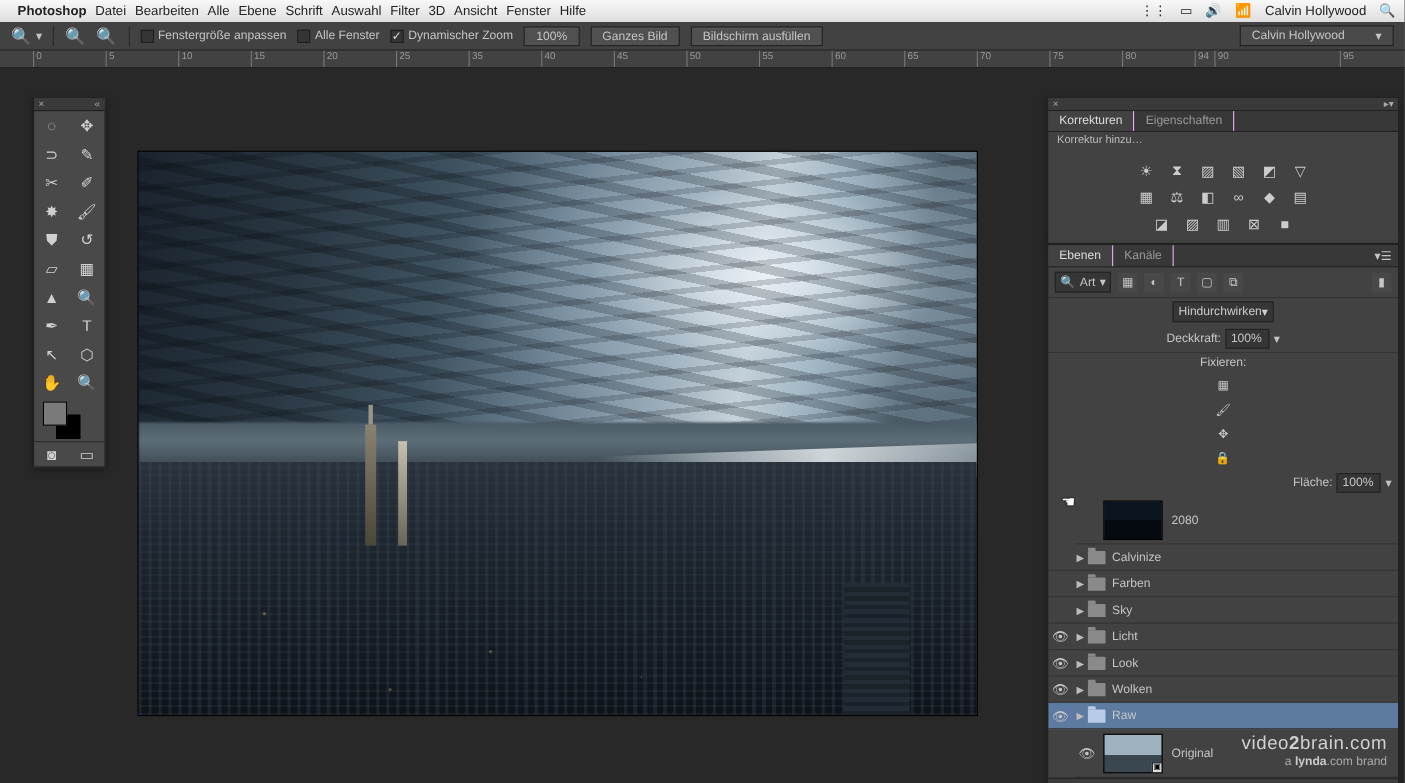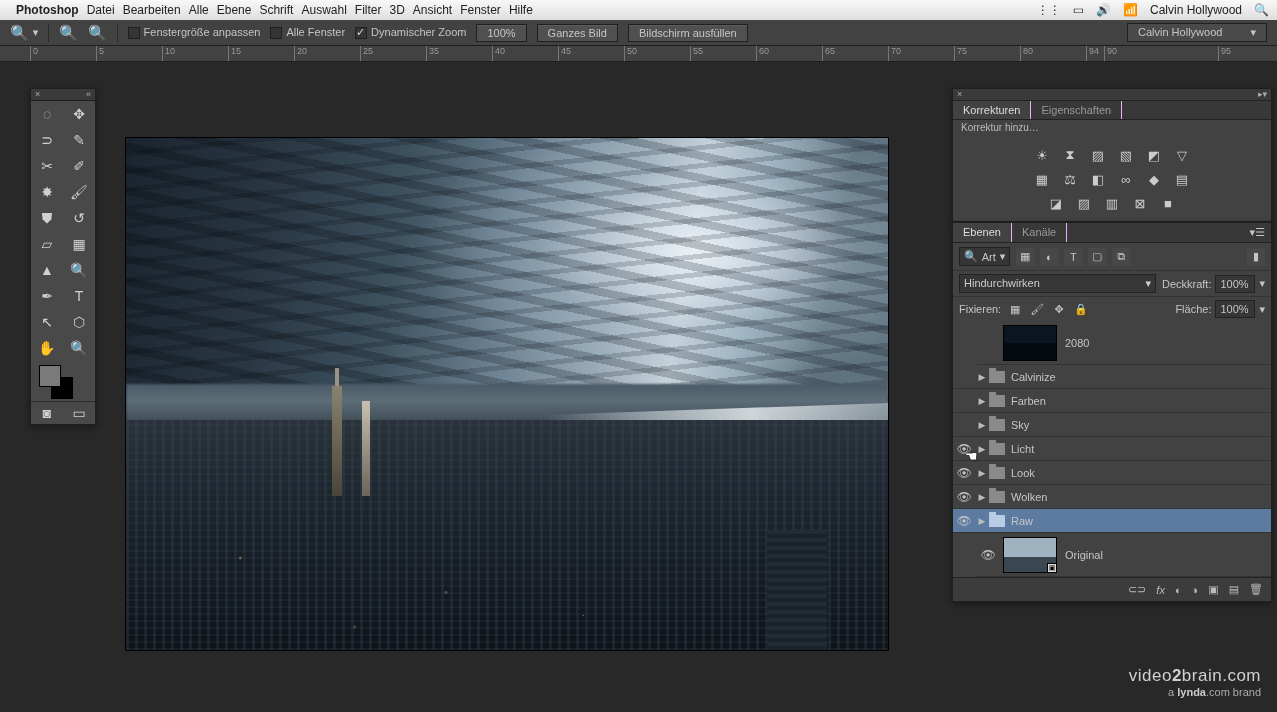--- a/index.html
+++ b/index.html
@@ -84,21 +84,21 @@
 .ptab { padding:3px 10px; color:#999; border-right:1px solid #f0abfc; cursor:pointer; }
 .ptab.active { background:#424242; color:#ddd; }
 .panel-body { padding:6px 8px; }
 .adj-icons { display:flex; flex-wrap:wrap; gap:10px; padding:4px 10px; justify-content:center; }
 .adj-icons span { width:18px; height:16px; display:flex; align-items:center; justify-content:center; font-size:13px; color:#ccc; cursor:pointer; }
 .adj-label { font-size:10px; color:#bbb; padding:2px 8px 4px; }
 
 .layer-opts { display:flex; align-items:center; gap:6px; padding:4px 6px; }
 .layer-opts .dd { background:#363636; border:1px solid #222; padding:2px 4px; flex:0 0 auto; display:flex; align-items:center; gap:4px; }
 .layer-opts .smallbtn { width:18px; height:18px; background:#484848; display:flex; align-items:center; justify-content:center; font-size:11px; }
-.blend-row, .lock-row { display:flex; align-items:center; gap:6px; padding:3px 6px; border-top:1px solid #333; }
+.blend-row, .lock-row { display:flex; align-items:center; gap:6px; padding:3px 6px; border-top:1px solid #333;flex-direction:column; }
 .blend-row select, .blend-row .sel { background:#363636; border:1px solid #222; color:#ccc; padding:2px 4px; flex:1; font-size:11px; }
 .opac { display:flex; align-items:center; gap:4px; }
 .opac .val { background:#363636; border:1px solid #222; padding:2px 4px; width:40px; }
 .lock-row .lk { width:16px; height:16px; display:flex; align-items:center; justify-content:center; font-size:11px; }
 
 .layers-list { max-height:300px; overflow:auto; }
 .layer-row { display:flex; align-items:center; height:24px; border-bottom:1px solid #333; cursor:pointer; }
 .layer-row.big { height:44px;margin-left:24px; }
 .layer-row.selected { background:#5d7ba0; }
 .vis-col { width:22px; display:flex; justify-content:center; font-size:12px; }

